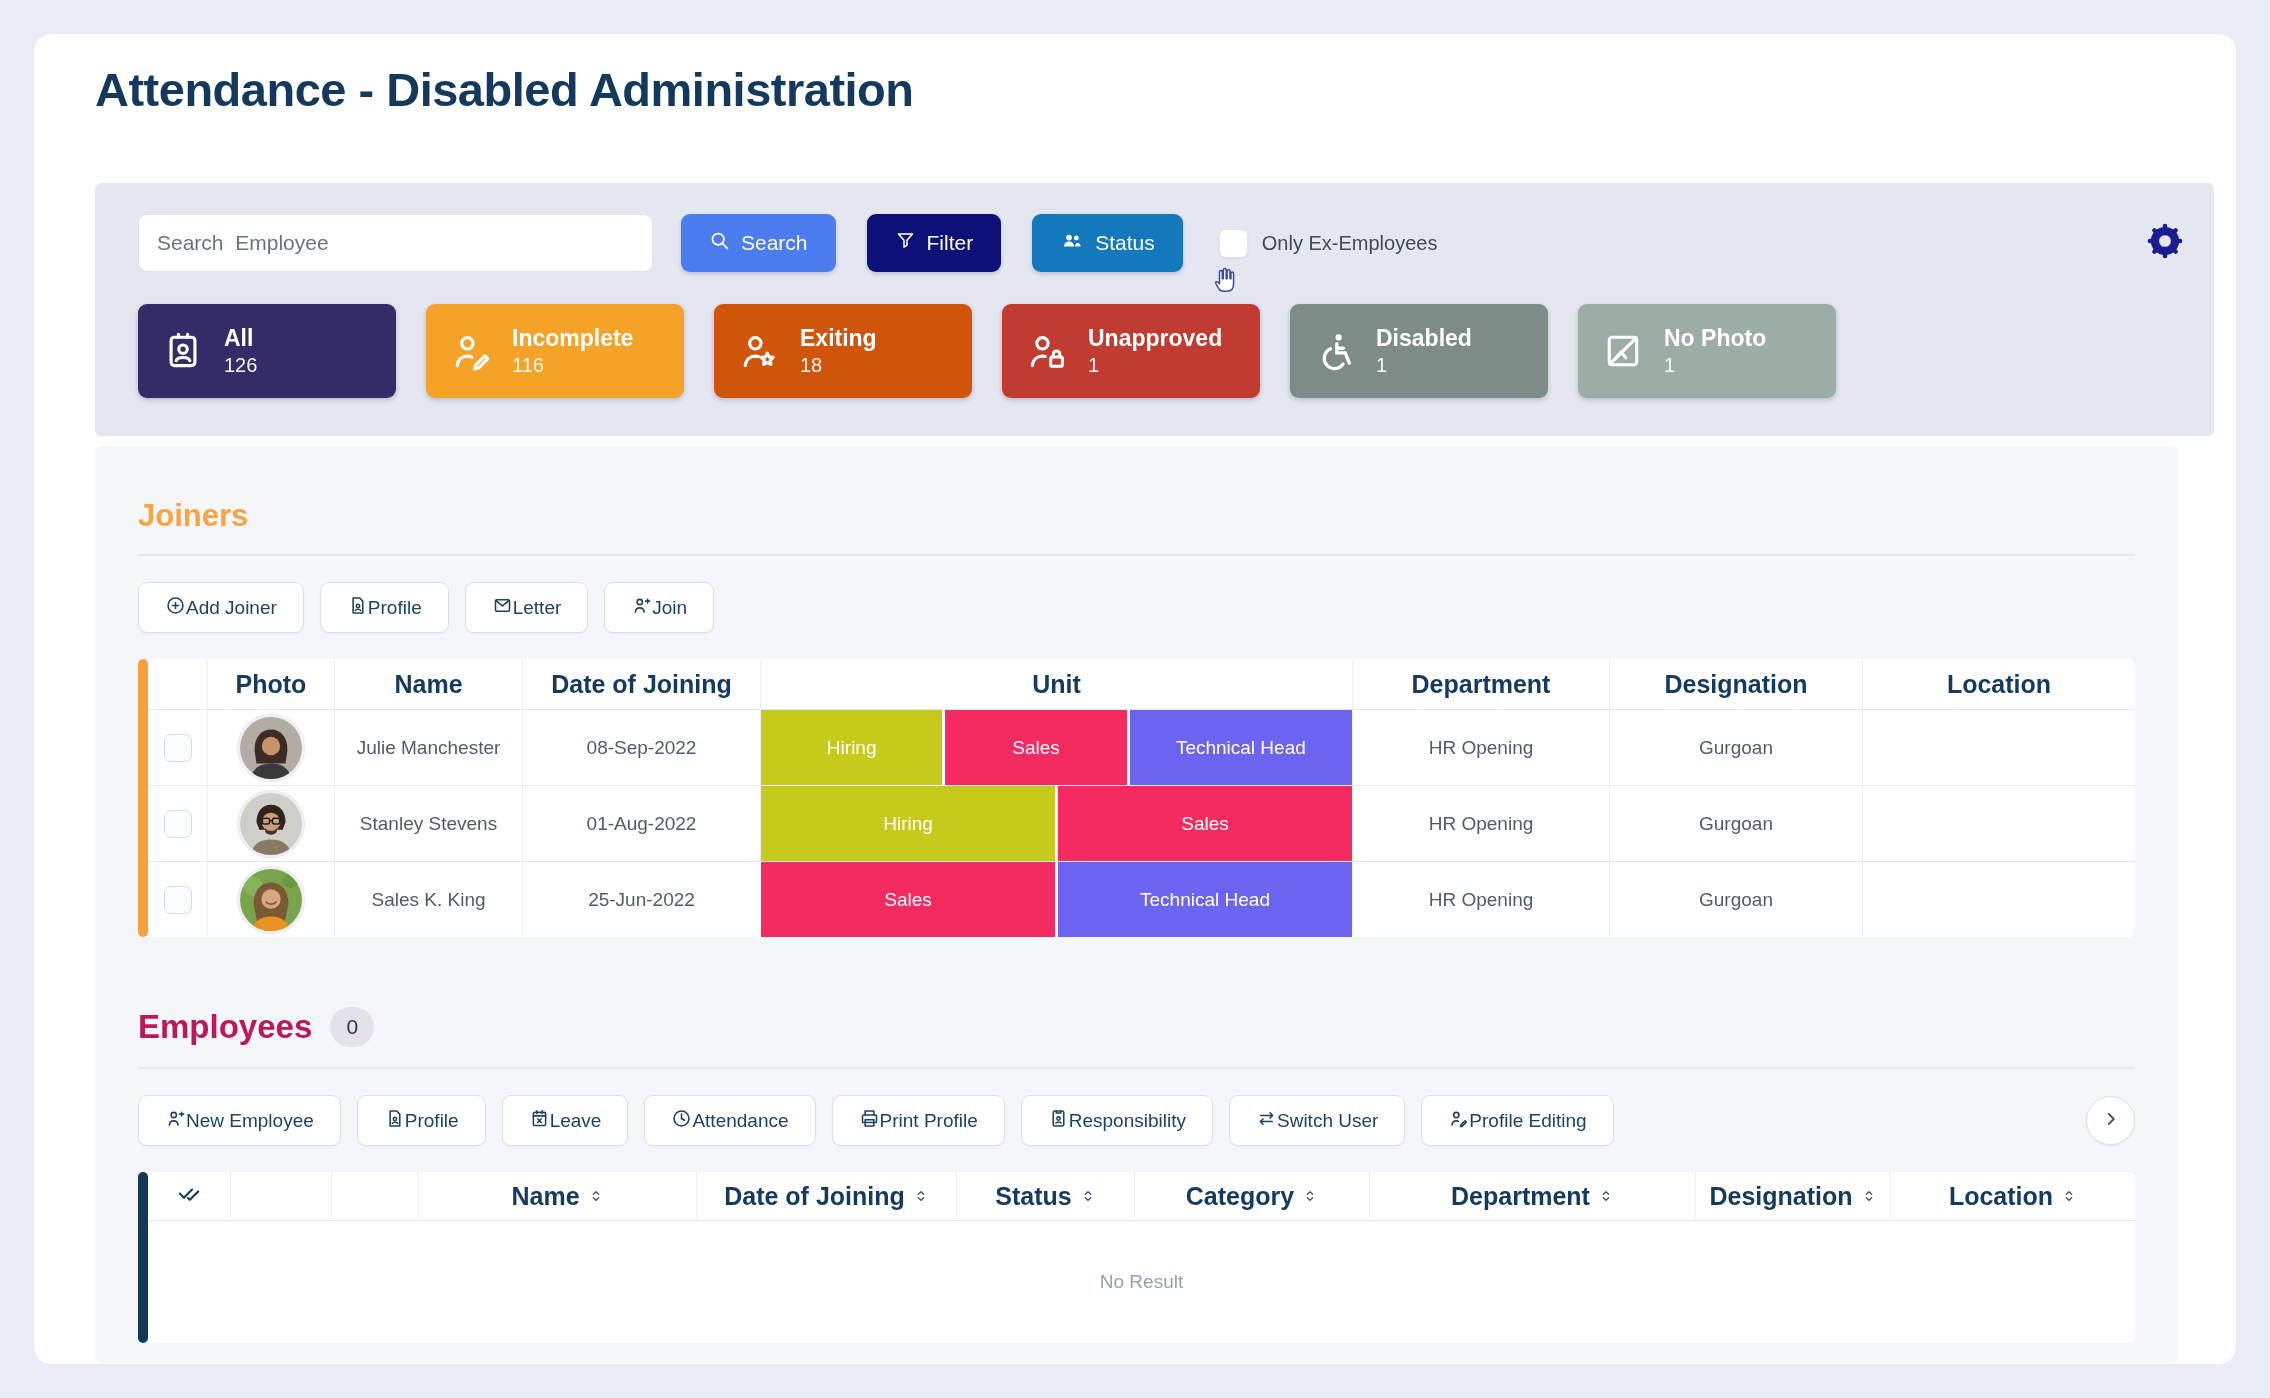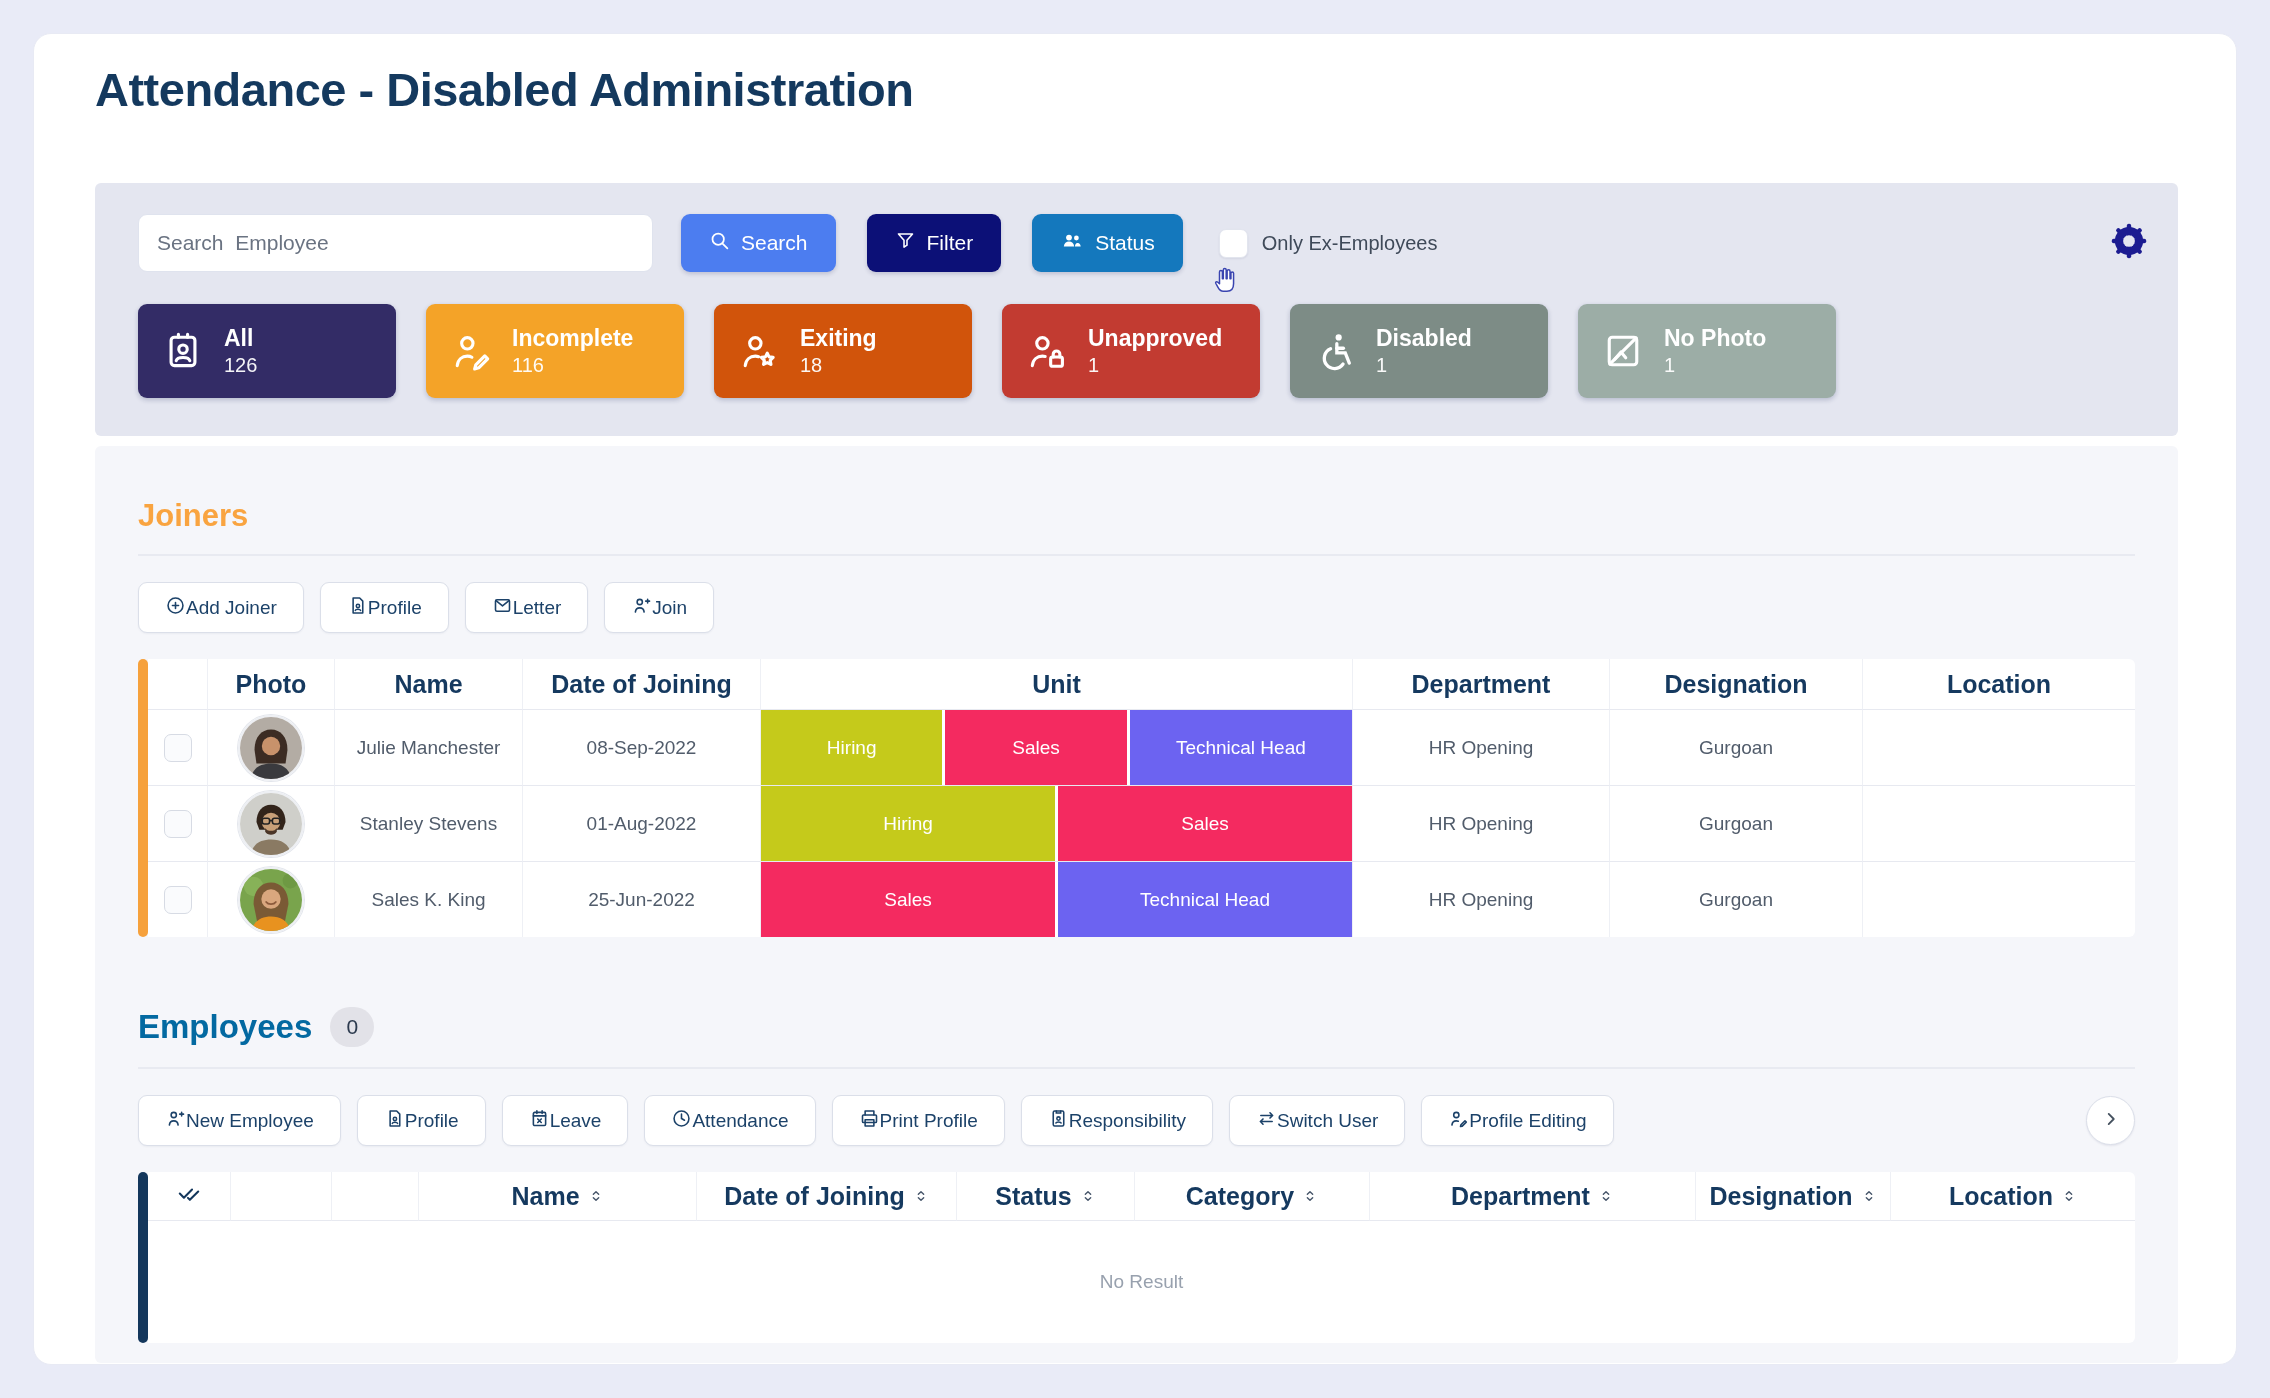--- a/index.html
+++ b/index.html
@@ -2,21 +2,21 @@
 <html><head>
 <meta charset="utf-8">
 <style>
   html,body{margin:0;padding:0;}
   body{font-family:"Liberation Sans",sans-serif;}
   .stage{position:relative;width:2270px;height:1398px;background:#e9ebf7;overflow:hidden;}
   .card{position:absolute;inset:33px;background:#ffffff;border:1px solid #e8eaf4;border-radius:18px;}
   .page-title{position:absolute;left:61px;top:28px;font-size:47px;font-weight:700;color:#14395e;letter-spacing:-.5px;}
 
   
-  .toolbar{position:absolute;left:61px;top:149px;width:2083px;height:253px;background:#e4e6f0;border-radius:6px;}
+  .toolbar{position:absolute;left:61px;top:149px;width:2083px;height:253px;background:#e4e6f0;border-radius:6px;padding-left:36px;}
   .search-row{position:absolute;left:43px;top:30px;right:26px;height:60px;display:flex;align-items:center;}
   .search-input{width:515px;height:58px;box-sizing:border-box;border:1px solid #dfe3ee;border-radius:9px;background:#fff;
     font-family:"Liberation Sans",sans-serif;font-size:21px;color:#333;padding:0 18px;outline:none;}
   .search-input::placeholder{color:#6a7382;}
   .tbtn{height:58px;display:flex;align-items:center;gap:11px;border:none;border-radius:9px;color:#fff;
     font-family:"Liberation Sans",sans-serif;font-size:21px;font-weight:500;padding:0 28px;cursor:pointer;
     box-shadow:0 2px 4px rgba(20,30,80,.18);}
   .btn-search{background:#4c7df0;margin-left:28px;}
   .btn-filter{background:#0c1077;margin-left:31px;}
   .btn-status{background:#1478bd;margin-left:31px;}
@@ -30,21 +30,21 @@
   .scard{width:258px;height:94px;border-radius:9px;display:flex;align-items:center;padding-left:22px;box-sizing:border-box;gap:18px;
     color:#fff;cursor:pointer;box-shadow:0 2px 5px rgba(20,30,80,.22);}
   .scard .ic{width:46px;height:46px;flex:none;display:flex;align-items:center;justify-content:center;}
   .scard .lbl{font-size:23px;font-weight:700;line-height:1.15;}
   .scard .cnt{font-size:20px;font-weight:400;opacity:.95;margin-top:2px;}
 
   
   .content{position:absolute;left:61px;top:412px;width:2083px;height:917px;background:#f5f6fa;border-radius:6px;box-sizing:border-box;padding:52px 43px 0;}
   .joiners-h{font-size:31px;font-weight:700;color:#f9a440;}
   .emp-h-row{display:flex;align-items:center;gap:18px;margin-top:70px;}
-  .emp-h{font-size:33px;font-weight:700;color:#0369a1;}
+  .emp-h{font-size:33px;font-weight:700;color:#be185d;}
   .emp-badge{min-width:24px;height:40px;padding:0 10px;border-radius:999px;background:#e2e2e8;color:#2c3a4e;font-size:21px;
     display:flex;align-items:center;justify-content:center;}
   .hline{height:2px;background:#e8eaf1;border:0;margin:20px 0 0;}
   .actions{display:flex;align-items:center;gap:16px;margin-top:26px;}
   .abtn{height:51px;padding:0 26px;border-radius:9px;background:#fff;border:1px solid #dbdfe9;color:#1c4269;
     font-family:"Liberation Sans",sans-serif;font-size:19px;display:flex;align-items:center;cursor:pointer;
     box-shadow:0 1px 2px rgba(20,30,80,.05);white-space:nowrap;}
   .abtn svg{flex:none;}
   .circle-btn{width:47px;height:47px;border-radius:50%;background:#fff;border:1px solid #dbdfe9;display:flex;align-items:center;
     justify-content:center;cursor:pointer;margin-left:auto;box-shadow:0 1px 2px rgba(20,30,80,.08);}

